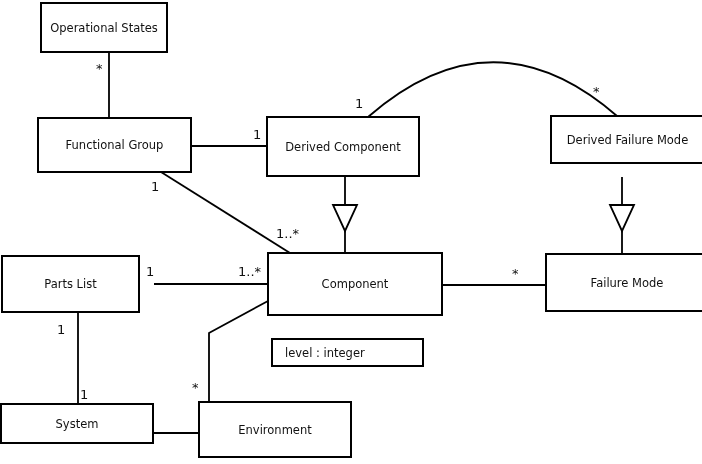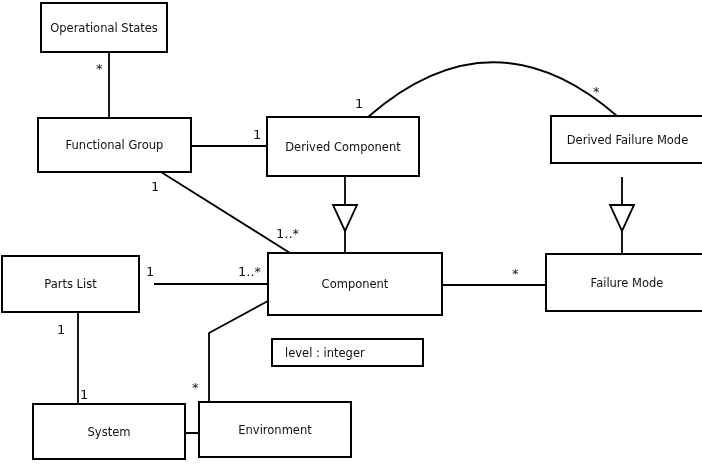--- a/index.html
+++ b/index.html
@@ -117,17 +117,17 @@
   <div class="uml-class" style="left:542px; top:115px; width:155px; height:49px;margin-left:8px;">Derived Failure Mode</div>
 
   <div class="uml-class" style="left:1px; top:255px; width:139px; height:58px;">Parts List</div>
 
   <div class="uml-class" style="left:267px; top:252px; width:176px; height:64px;">Component</div>
 
   <div class="uml-attr" style="left:271px; top:318px; width:153px; height:29px;margin-top:20px;">level : integer</div>
 
   <div class="uml-class" style="left:545px; top:253px; width:164px; height:59px;">Failure Mode</div>
 
-  <div class="uml-class" style="left:0px; top:403px; width:154px; height:57px;margin-left:32px;">System</div>
+  <div class="uml-class" style="left:0px; top:403px; width:154px; height:41px;">System</div>
 
   <div class="uml-class" style="left:198px; top:401px; width:154px; height:57px;">Environment</div>
 
 </div>
 
 </body></html>

